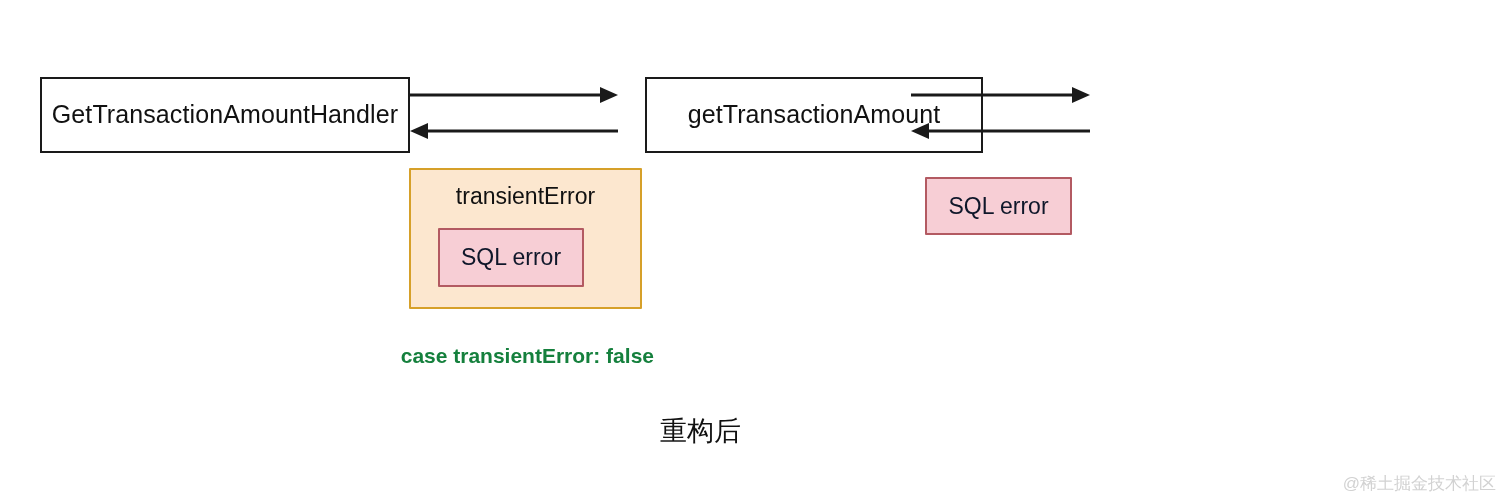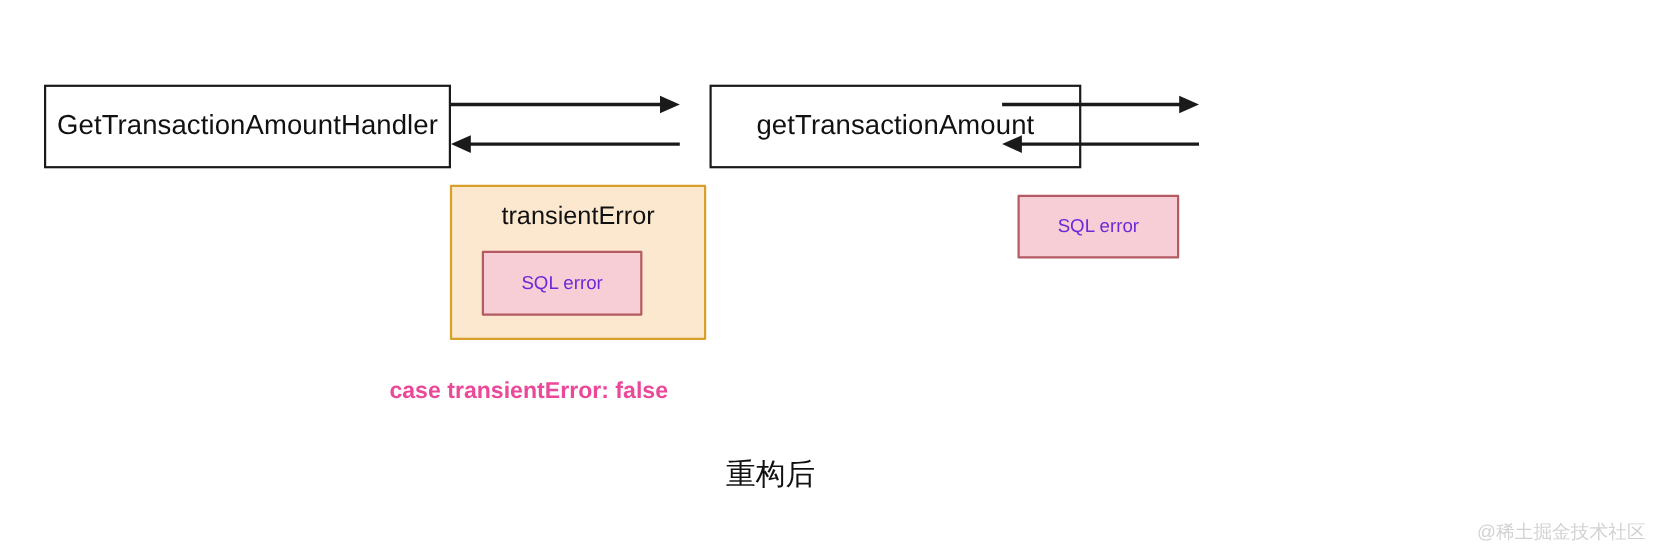--- a/index.html
+++ b/index.html
@@ -79,35 +79,35 @@
 
   .err-box {
     position: absolute;
     box-sizing: border-box;
     background: #f7ced5;
     border: 2px solid #b35a62;
     border-radius: 1px;
     display: flex;
     align-items: center;
     justify-content: center;
-    font-size: 17px;
-    color: #6d28d9;
+    font-size: 23px;
+    color: #0f172a;
     white-space: nowrap;
   }
   #err-box-inner { left: 27px;  top: 58px;  width: 146px; height: 59px; }
   #err-box-sql   { left: 925px; top: 177px; width: 147px; height: 58px; }
 
   
   .caption-bold {
     position: absolute;
     font-weight: bold;
     font-size: 21px;
-    color: #ec4899;
+    color: #15803d;
     white-space: nowrap;
-    text-align: left;
+    text-align: right;
   }
   #caption-case {
     left: 354px;
     top: 344px;
     width: 300px;
   }
 
   .caption-cn {
     position: absolute;
     font-size: 27px;

